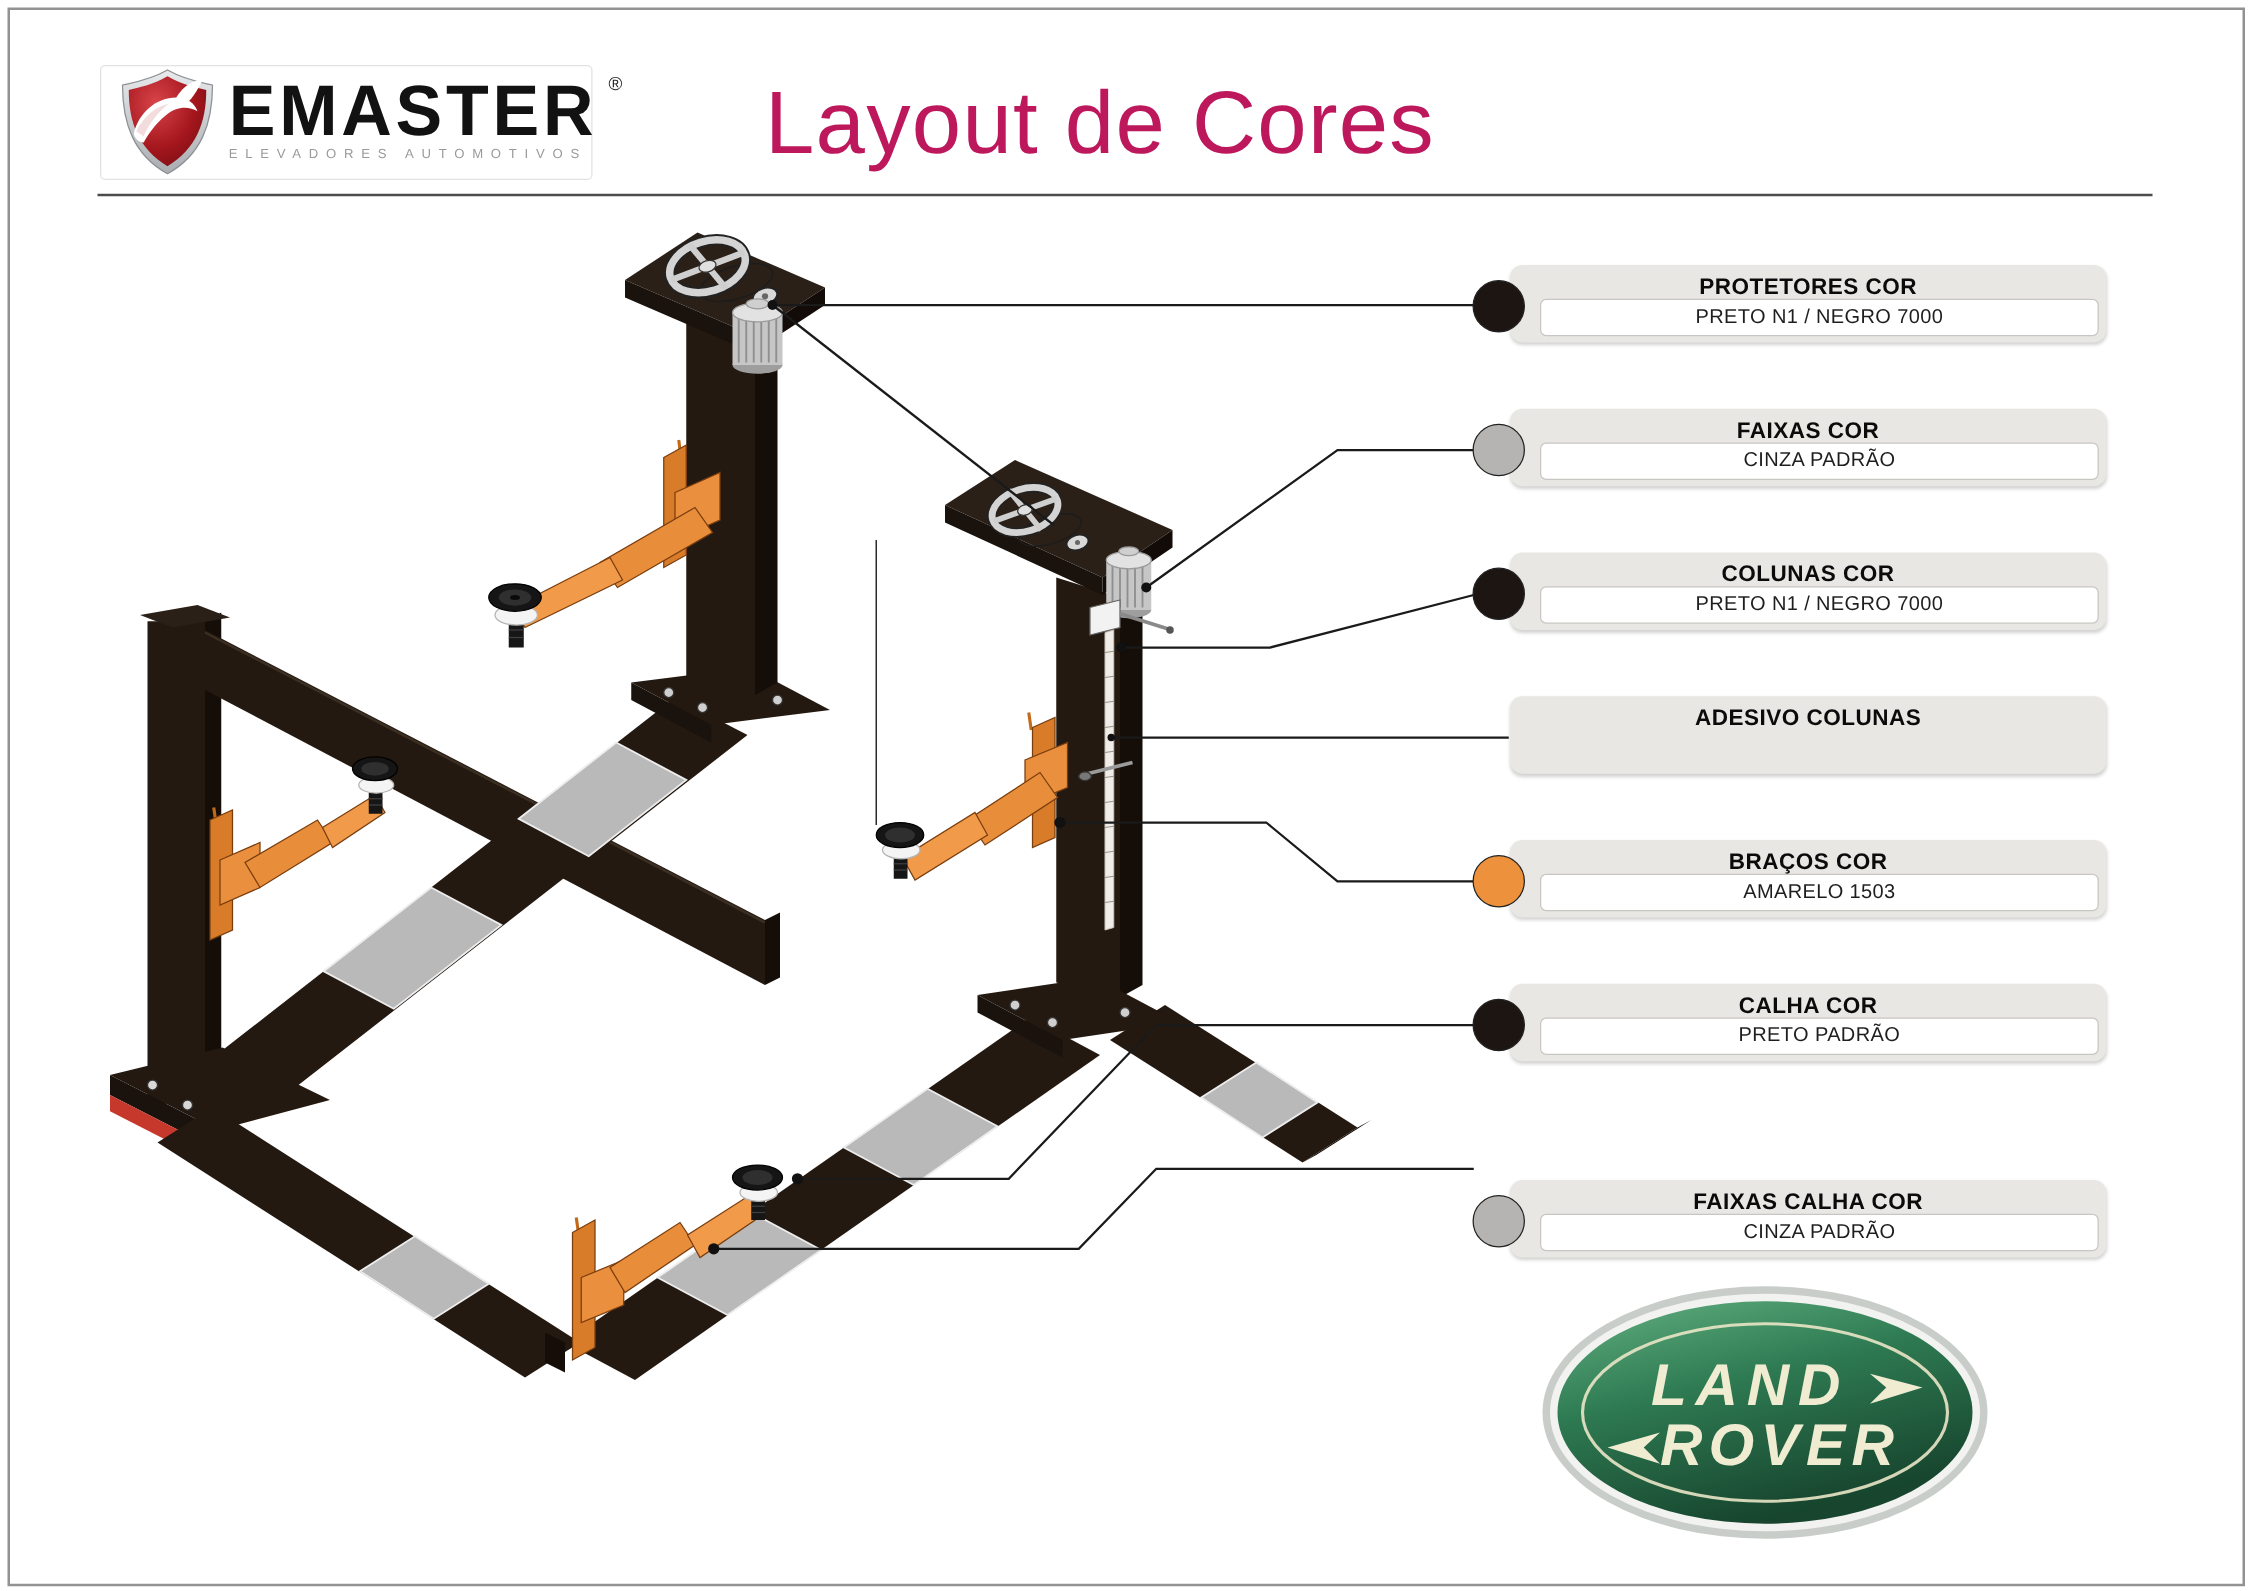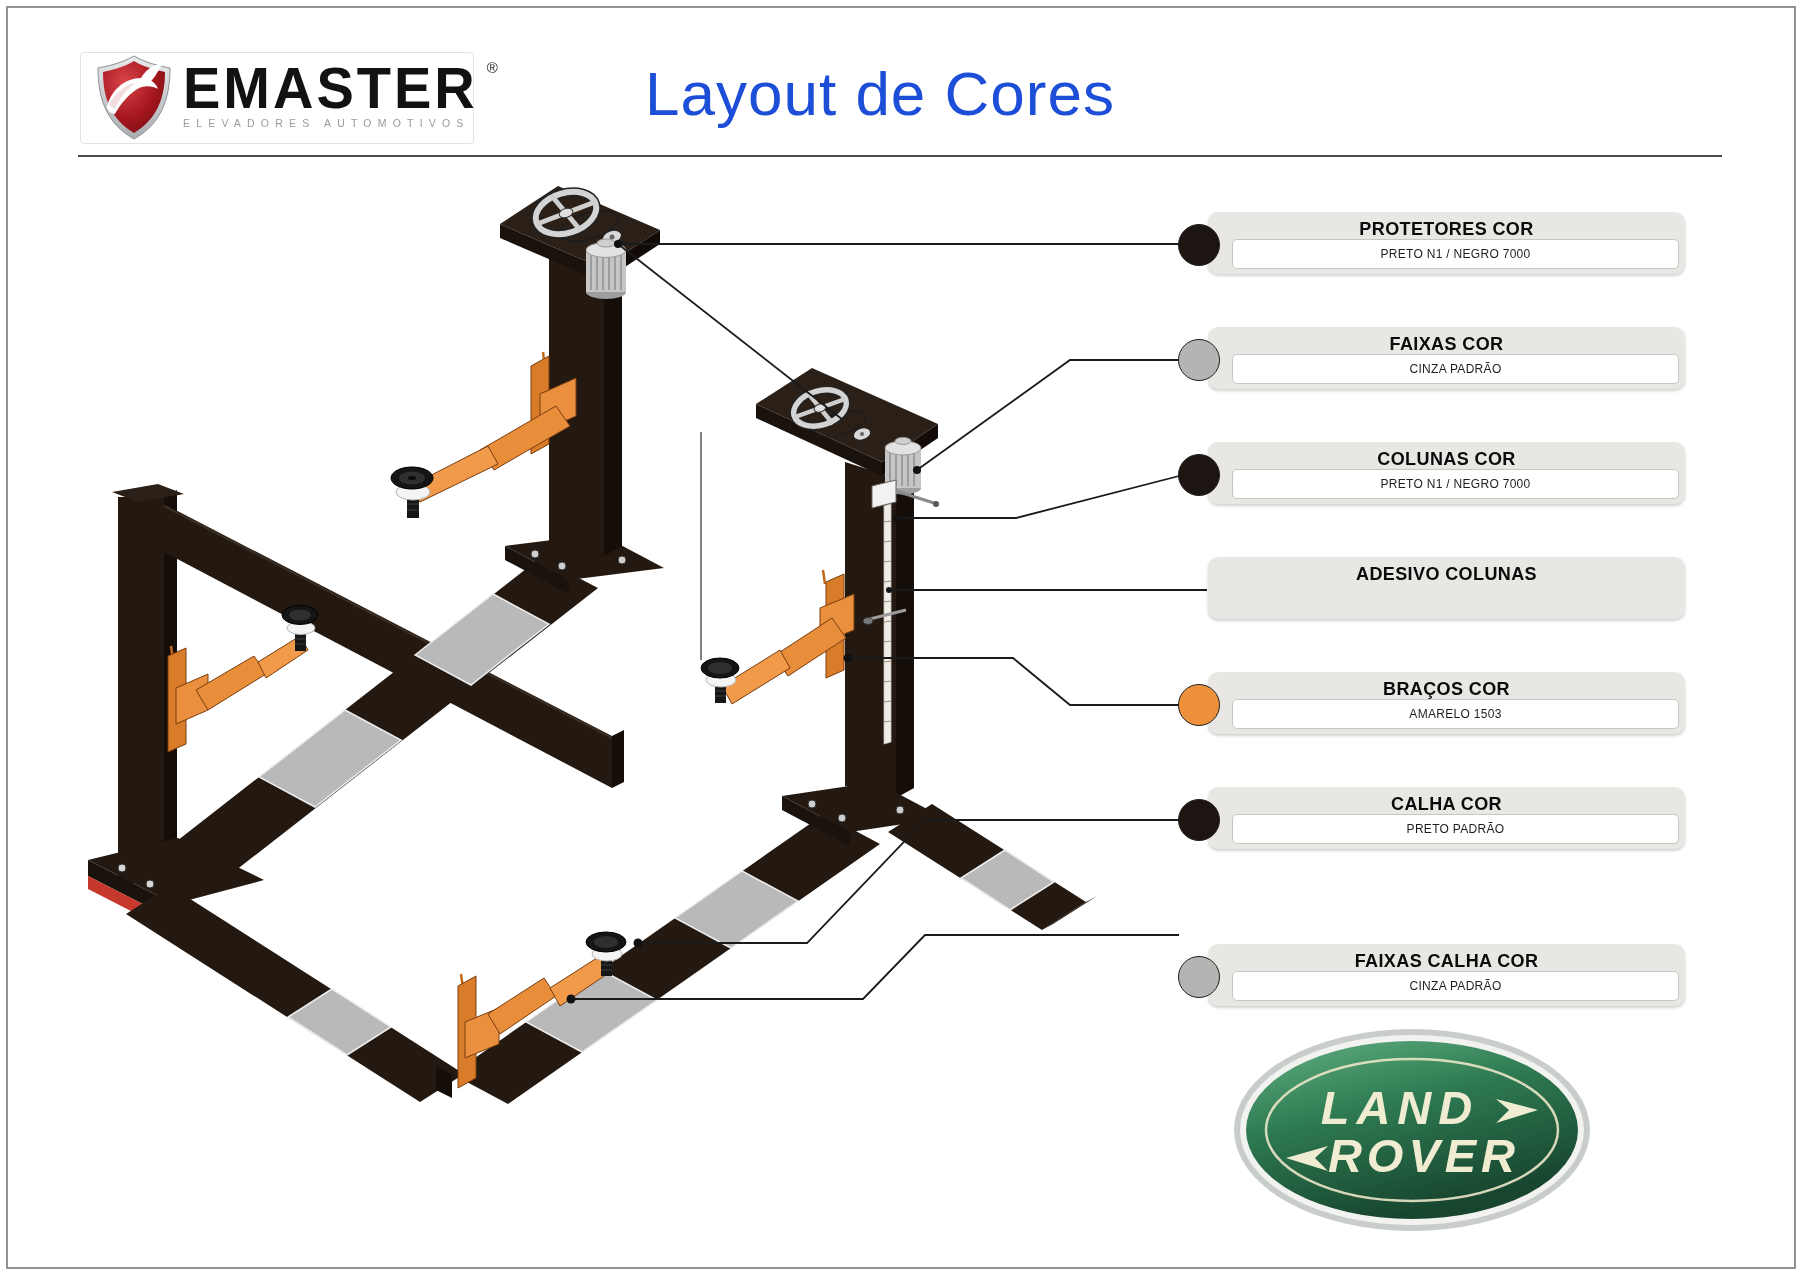--- a/index.html
+++ b/index.html
@@ -10,34 +10,34 @@
   
   .brand-box{position:absolute;left:80px;top:52px;width:392px;height:90px;background:#fff;
              border:1px solid #e2e2e2;border-radius:4px;display:flex;align-items:center;}
   .brand-shield{width:78px;height:86px;margin-left:14px;flex:0 0 auto;}
   .brand-text{margin-left:10px;position:relative;}
   .brand-word{font-weight:bold;font-size:56px;letter-spacing:3px;color:#121212;
               transform:scaleY(1.02);line-height:44px;}
   .brand-reg{position:absolute;right:-20px;top:-8px;font-size:15px;color:#222;}
   .brand-tag{font-size:10.5px;letter-spacing:6.2px;color:#9a9a9a;margin-top:6px;white-space:nowrap;}
   .page-title{position:absolute;left:560px;top:58px;width:640px;text-align:center;
-              font-size:62px;font-weight:300;color:#1d4ed8;letter-spacing:1px;}
+              font-size:71px;font-weight:300;color:#be185d;letter-spacing:1px;}
   .header-rule{position:absolute;left:78px;top:155px;width:1644px;height:2px;background:#4c4c4c;}
   
   .callout{position:absolute;left:1178px;width:530px;height:66px;}
   .callout .swatch{position:absolute;left:0;top:12px;width:42px;height:42px;border-radius:50%;
                    border:1.6px solid #222;box-sizing:border-box;z-index:3;}
   .callout .bubble{position:absolute;left:30px;top:0;width:477px;height:62px;background:#e9e7e4;
                    border-radius:10px;box-shadow:0 2px 3px rgba(0,0,0,0.18);z-index:2;}
   .callout .title{position:absolute;left:0;right:0;top:7px;text-align:center;font-weight:bold;
                   font-size:18px;color:#0b0b0b;letter-spacing:0.4px;}
   .callout .value-box{position:absolute;left:24px;right:6px;top:27px;height:30px;background:#fff;
                       border:1px solid #c8c6c3;border-radius:5px;display:flex;align-items:center;
                       justify-content:center;box-sizing:border-box;}
-  .callout .value{font-size:12px;color:#1e1e1e;letter-spacing:0.3px;}
+  .callout .value{font-size:16px;color:#1e1e1e;letter-spacing:0.3px;}
   
   svg.layer{position:absolute;left:0;top:0;pointer-events:none;}
 </style>
 </head>
 <body>
 
 <div class="page-frame"></div>
 
 <div class="brand-box">
   <svg class="brand-shield" viewBox="0 0 78 86">

